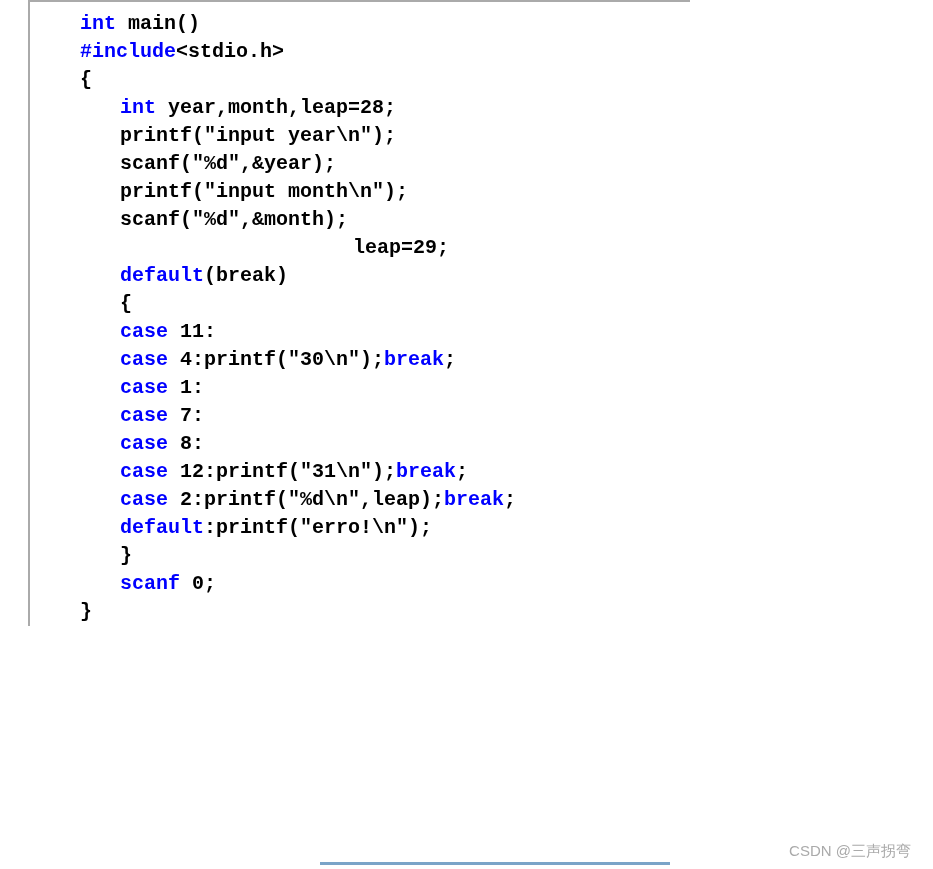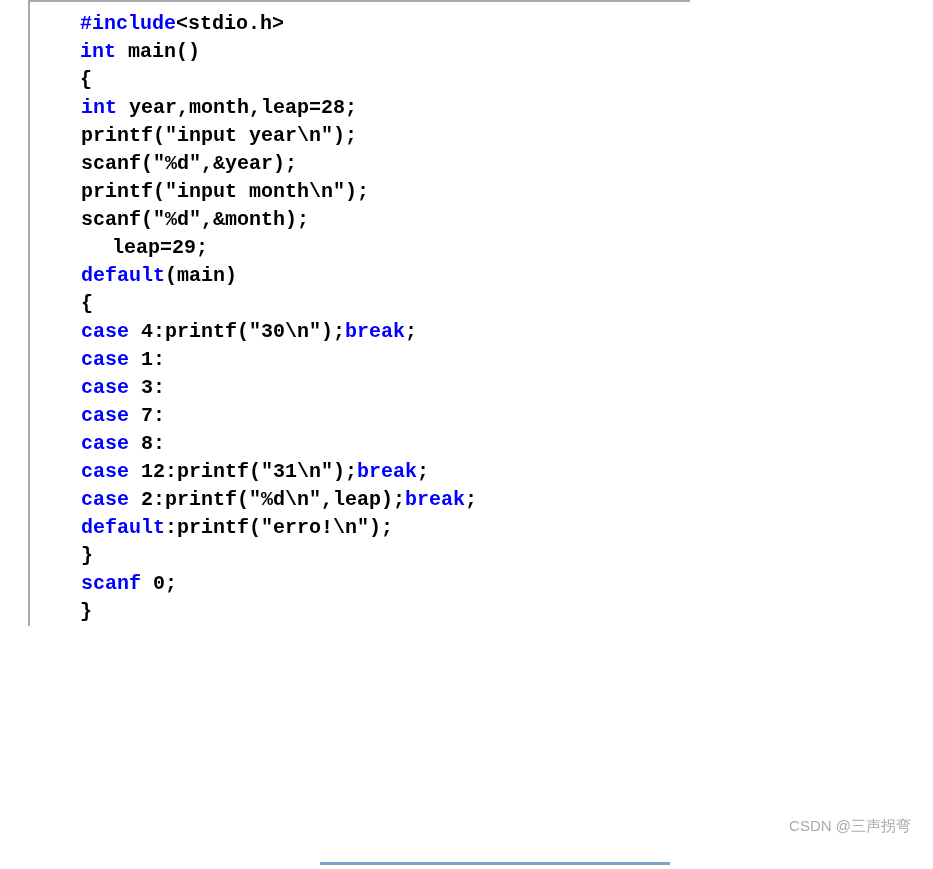--- a/index.html
+++ b/index.html
@@ -18,60 +18,60 @@
       padding: 8px 0 0 0;
       border-left: 2px solid #aaa;
       border-top: 2px solid #aaa;
       margin-left: 28px;
       width: 660px;
     }
     .code-line {
       white-space: pre;
       padding-left: 50px;
     }
-    .indent1 { padding-left: 51px; }
-    .indent2 { padding-left: 82px; }
+    .indent1 { padding-left: 90px; }
+    .indent2 { padding-left: 82px; text-align: center; }
     .kw { color: #0000ff; font-weight: bold; }
     .plain { color: #000000; font-weight: bold; }
     .watermark {
       position: absolute;
       right: 22px;
-      bottom: 33px;
+      bottom: 8px;
       color: #aaaaaa;
       font-family: Arial, sans-serif;
       font-size: 15px;
       font-weight: normal;
     }
     .bottom-line {
       position: absolute;
       bottom: 4px;
       left: 320px;
       width: 350px;
       height: 3px;
       background: #7aa4c8;
     }
   </style>
 </head>
 <body>
 
 <div class="code-container">
+  <div class="code-line"><span class="kw">int</span><span class="plain"> main()</span></div>
   <div class="code-line"><span class="kw">#include</span><span class="plain">&lt;stdio.h&gt;</span></div>
-  <div class="code-line"><span class="kw">int</span><span class="plain"> main()</span></div>
   <div class="code-line"><span class="plain">{</span></div>
   <div class="code-line indent1"><span class="kw">int</span><span class="plain"> year,month,leap=28;</span></div>
   <div class="code-line indent1"><span class="plain">printf("input year\n");</span></div>
   <div class="code-line indent1"><span class="plain">scanf("%d",&amp;year);</span></div>
   <div class="code-line indent1"><span class="plain">printf("input month\n");</span></div>
   <div class="code-line indent1"><span class="plain">scanf("%d",&amp;month);</span></div>
   <div class="code-line indent2"><span class="plain">leap=29;</span></div>
-  <div class="code-line indent1"><span class="kw">default</span><span class="plain">(main)</span></div>
+  <div class="code-line indent1"><span class="kw">default</span><span class="plain">(break)</span></div>
   <div class="code-line indent1"><span class="plain">{</span></div>
+  <div class="code-line indent1"><span class="kw">case</span><span class="plain"> 11:</span></div>
   <div class="code-line indent1"><span class="kw">case</span><span class="plain"> 4:printf("30\n");</span><span class="kw">break</span><span class="plain">;</span></div>
   <div class="code-line indent1"><span class="kw">case</span><span class="plain"> 1:</span></div>
-  <div class="code-line indent1"><span class="kw">case</span><span class="plain"> 3:</span></div>
   <div class="code-line indent1"><span class="kw">case</span><span class="plain"> 7:</span></div>
   <div class="code-line indent1"><span class="kw">case</span><span class="plain"> 8:</span></div>
   <div class="code-line indent1"><span class="kw">case</span><span class="plain"> 12:printf("31\n");</span><span class="kw">break</span><span class="plain">;</span></div>
   <div class="code-line indent1"><span class="kw">case</span><span class="plain"> 2:printf("%d\n",leap);</span><span class="kw">break</span><span class="plain">;</span></div>
   <div class="code-line indent1"><span class="kw">default</span><span class="plain">:printf("erro!\n");</span></div>
   <div class="code-line indent1"><span class="plain">}</span></div>
   <div class="code-line indent1"><span class="kw">scanf</span><span class="plain"> 0;</span></div>
   <div class="code-line"><span class="plain">}</span></div>
 </div>
 

